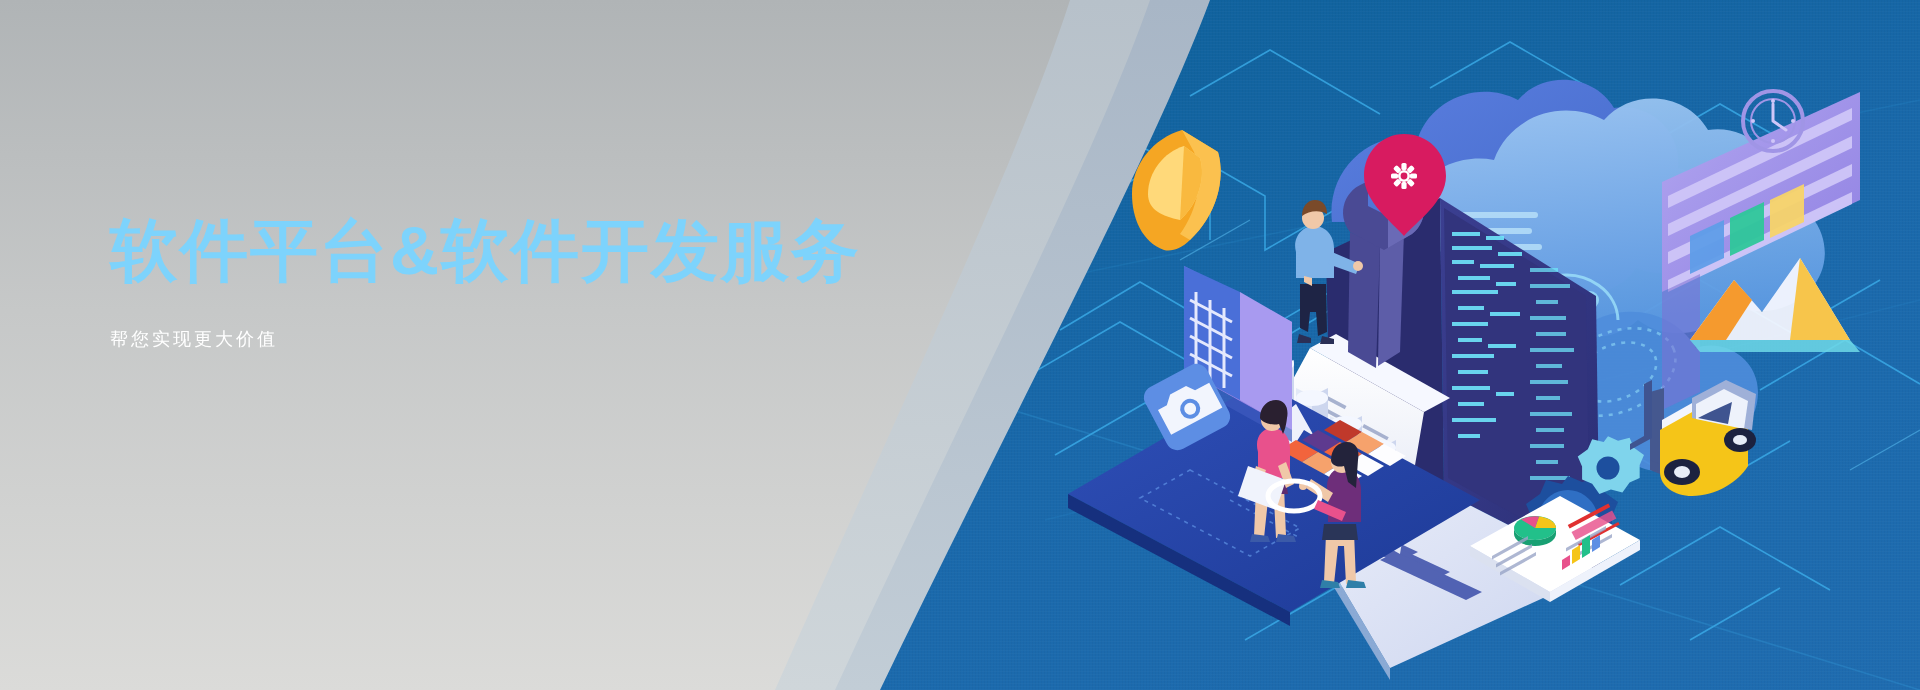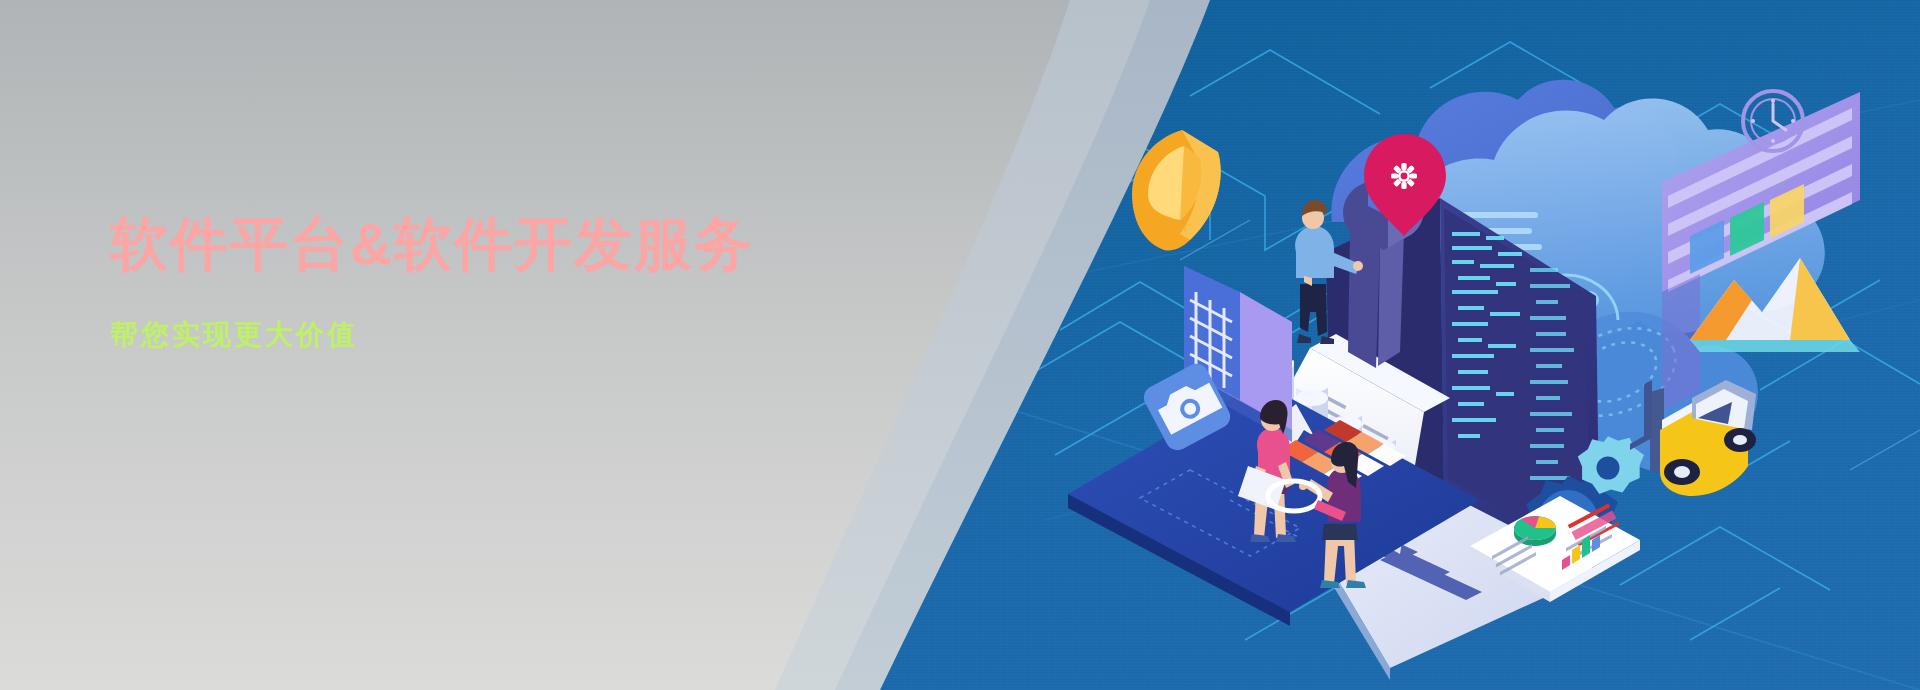--- a/index.html
+++ b/index.html
@@ -33,27 +33,27 @@
 
   
   .sweep { position:absolute; inset:0; }
 
   
   .copy {
     position:absolute; left:110px; top:212px; width:780px;
     z-index:12;
   }
   .title {
-    font-size:58px; line-height:1.12; font-weight:700;
-    color:#fca5a5; letter-spacing:2px; white-space:nowrap;
+    font-size:68px; line-height:1.12; font-weight:700;
+    color:#7dd3fc; letter-spacing:2px; white-space:nowrap;
   }
   .subtitle {
     margin-top:40px;
-    font-size:28px; line-height:1.3; font-weight:700;
-    color:#bef264; letter-spacing:3px;
+    font-size:18px; line-height:1.3; font-weight:400;
+    color:#ffffff; letter-spacing:3px;
   }
 
   
   .art { position:absolute; left:0; top:0; width:1920px; height:690px; z-index:8; }
 </style>
 </head>
 <body>
 
 <div id="banner">
 

